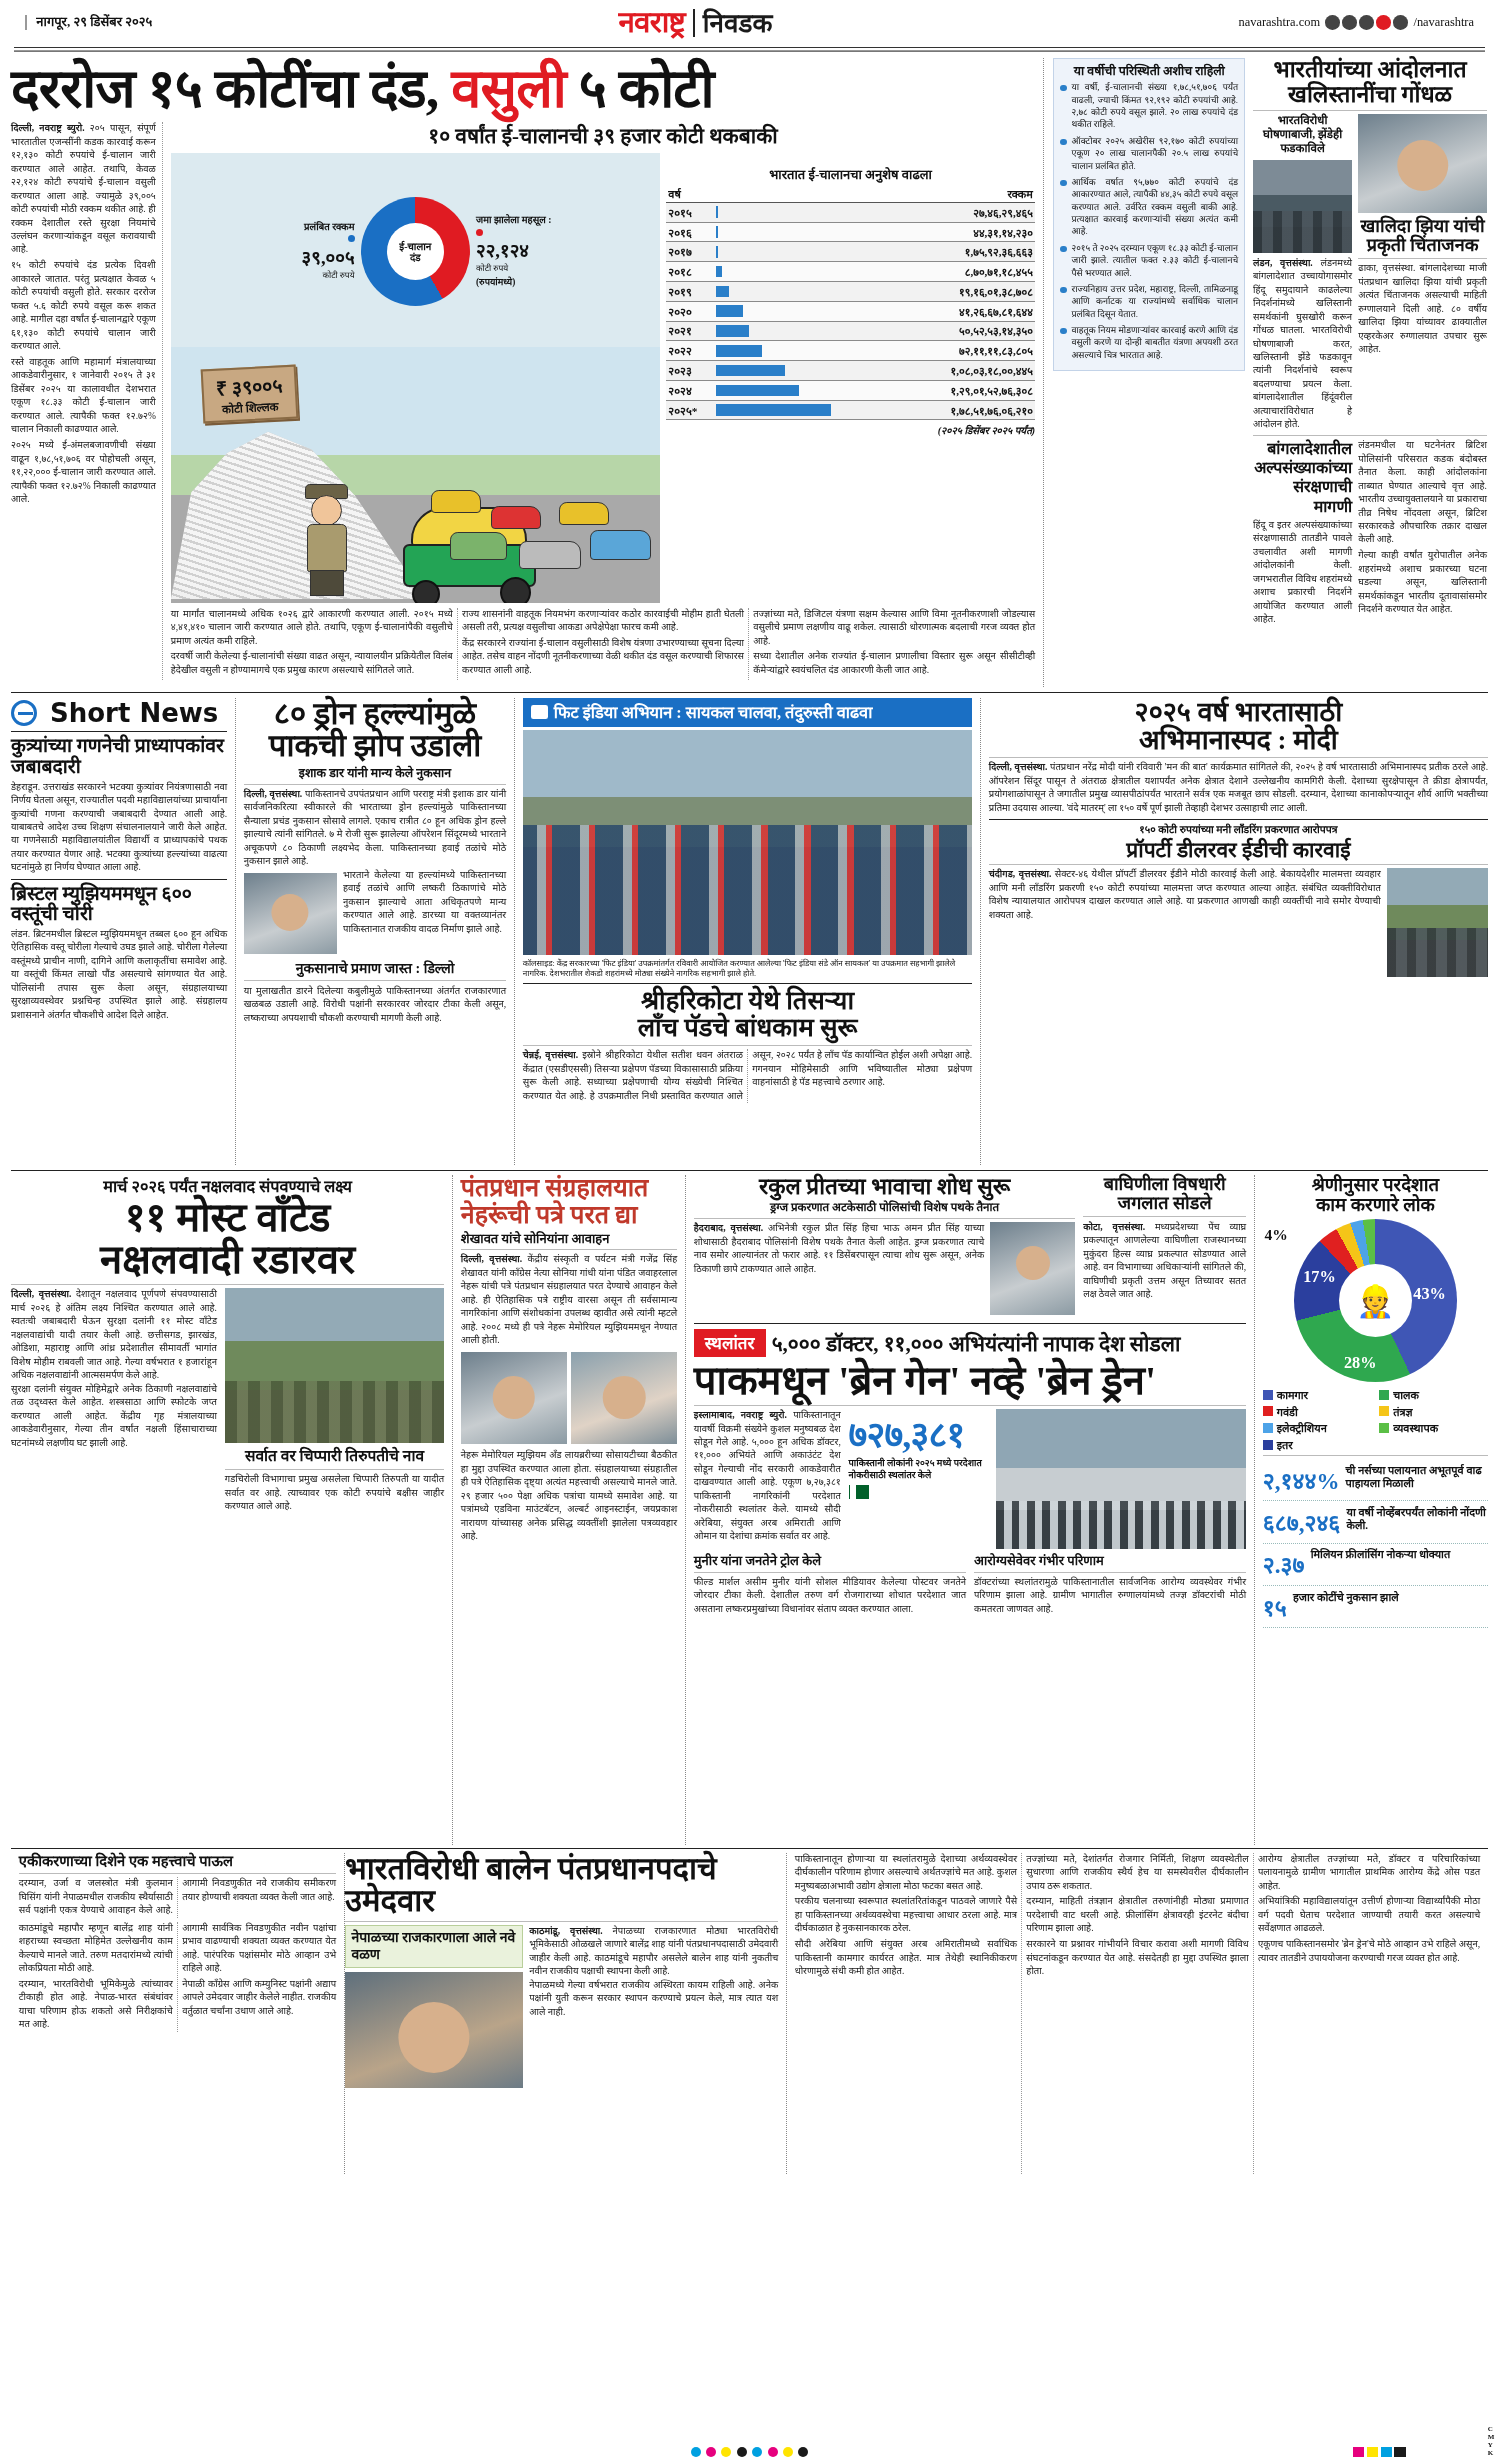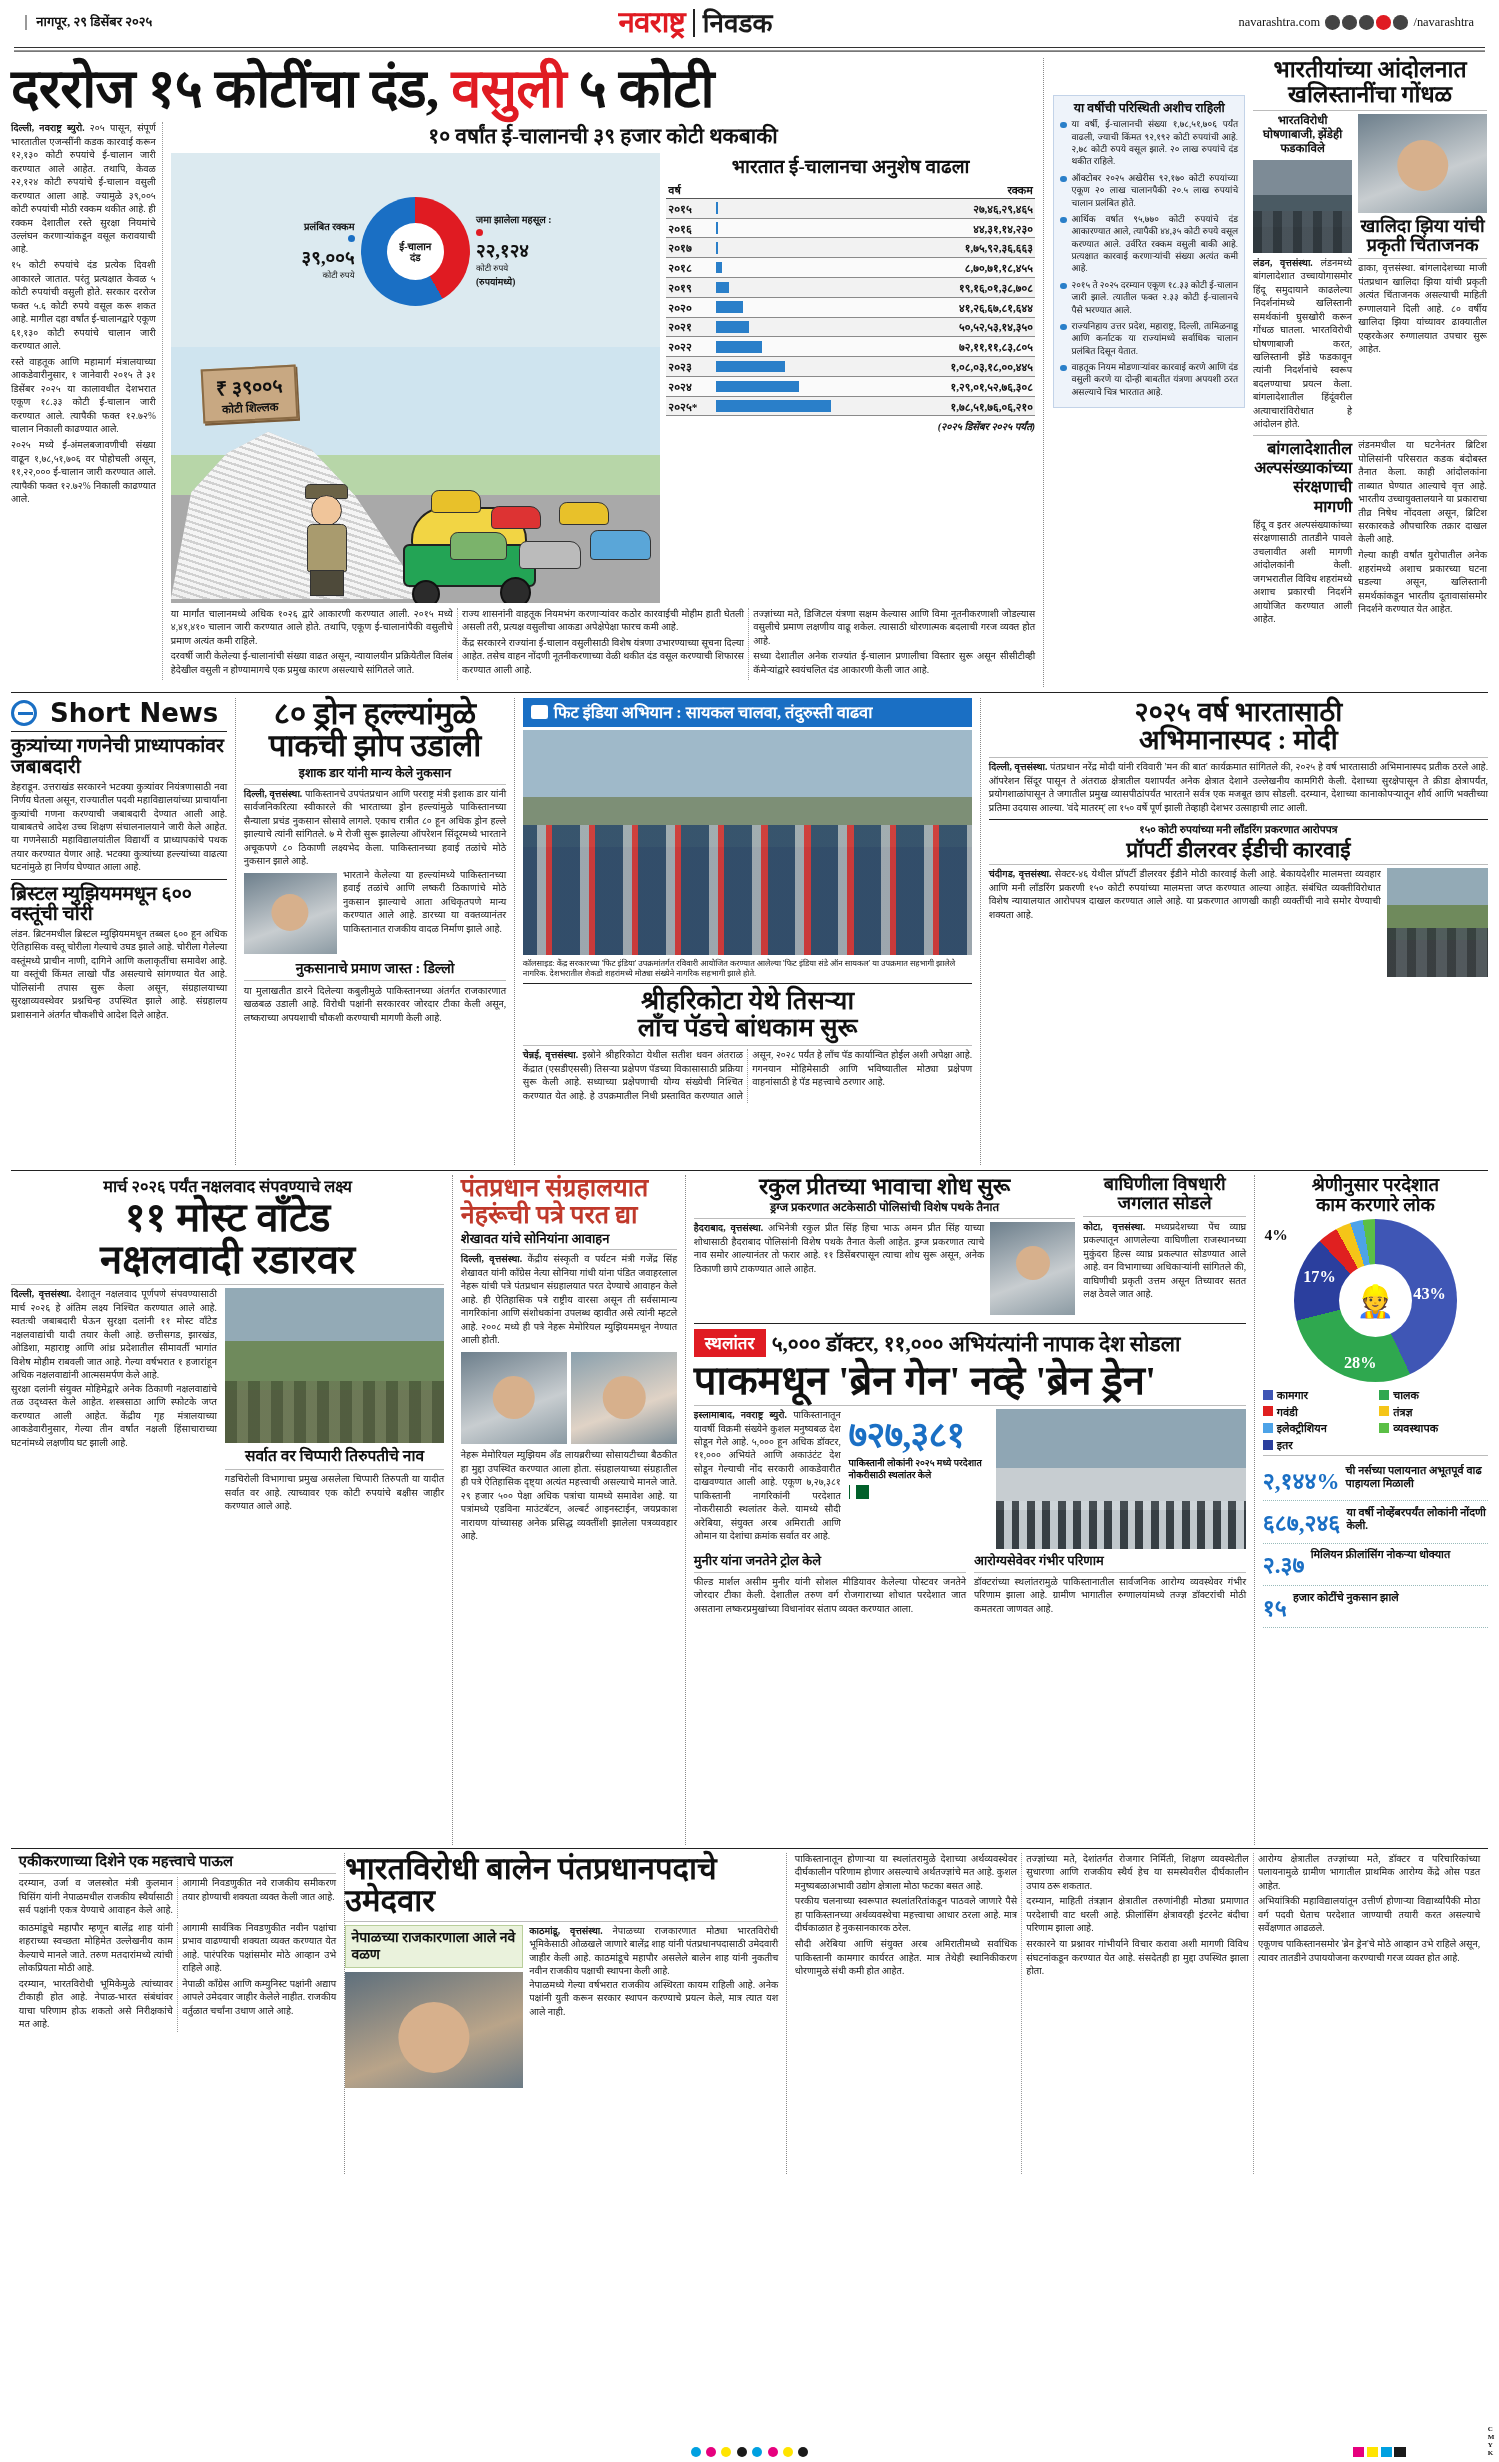--- a/index.html
+++ b/index.html
@@ -258,21 +258,21 @@
                   <div class="car" style="background:#d33;left:64px;bottom:74px;"></div>
                   <div class="car" style="background:#e8c12a;left:132px;bottom:78px;"></div>
                   <div class="car" style="background:#5aa6d8;left:163px;bottom:43px;width:61px;height:29.5px;"></div>
                   <div class="car" style="background:#7bb36b;left:23px;bottom:43px;width:57px;height:28px;"></div>
                   <div class="car" style="background:#bbb;left:92px;bottom:34px;width:62px;height:28px;"></div>
                 </div>
               </div>
             </div>
 
             <div class="ig-right">
-              <div style="font-size:19px;font-weight:900;text-align:center;margin-bottom:2.3px;">भारतात ई-चालानचा अनुशेष वाढला</div>
+              <div style="font-size:13px;font-weight:900;text-align:center;margin-bottom:2.3px;margin-top:12px;">भारतात ई-चालानचा अनुशेष वाढला</div>
               <div class="bt-wrap">
                 <div class="rupee-wm">₹</div>
                 <table class="bartable">
                   <thead>
                     <tr>
                       <th>वर्ष</th>
                       <th></th>
                       <th class="r">रक्कम</th>
                     </tr>
                   </thead>
@@ -369,21 +369,21 @@
             <p>तज्ज्ञांच्या मते, डिजिटल यंत्रणा सक्षम केल्यास आणि विमा नूतनीकरणाशी जोडल्यास वसुलीचे प्रमाण लक्षणीय वाढू शकेल. त्यासाठी धोरणात्मक बदलाची गरज व्यक्त होत आहे.</p>
             <p>सध्या देशातील अनेक राज्यांत ई-चालान प्रणालीचा विस्तार सुरू असून सीसीटीव्ही कॅमेऱ्यांद्वारे स्वयंचलित दंड आकारणी केली जात आहे.</p>
           </div>
         </div>
       </div>
     </div>
 
     <div class="tz-right">
       <div style="display:flex; gap:7.8px;">
 
-        <div style="width:192px;margin-top:37px;">
+        <div style="width:192px;">
           <div class="bluebox">
             <div class="hd">या वर्षीची परिस्थिती अशीच राहिली</div>
             <div id="situation-bullets">
                 <div class="bullet-li">या वर्षी, ई-चालानची संख्या १,७८,५१,७०६ पर्यंत वाढली, ज्याची किंमत ९२,१९२ कोटी रुपयांची आहे. २,७८ कोटी रुपये वसूल झाले. २० लाख रुपयांचे दंड थकीत राहिले.</div>
                 <div class="bullet-li">ऑक्टोबर २०२५ अखेरीस ९२,१७० कोटी रुपयांच्या एकूण २० लाख चालानपैकी २०.५ लाख रुपयांचे चालान प्रलंबित होते.</div>
                 <div class="bullet-li">आर्थिक वर्षात ९५,७७० कोटी रुपयांचे दंड आकारण्यात आले, त्यापैकी ४४,३५ कोटी रुपये वसूल करण्यात आले. उर्वरित रक्कम वसुली बाकी आहे. प्रत्यक्षात कारवाई करणाऱ्यांची संख्या अत्यंत कमी आहे.</div>
                 <div class="bullet-li">२०१५ ते २०२५ दरम्यान एकूण १८.३३ कोटी ई-चालान जारी झाले. त्यातील फक्त २.३३ कोटी ई-चालानचे पैसे भरण्यात आले.</div>
                 <div class="bullet-li">राज्यनिहाय उत्तर प्रदेश, महाराष्ट्र, दिल्ली, तामिळनाडू आणि कर्नाटक या राज्यांमध्ये सर्वाधिक चालान प्रलंबित दिसून येतात.</div>
                 <div class="bullet-li">वाहतूक नियम मोडणाऱ्यांवर कारवाई करणे आणि दंड वसुली करणे या दोन्ही बाबतीत यंत्रणा अपयशी ठरत असल्याचे चित्र भारतात आहे.</div>
               </div>

